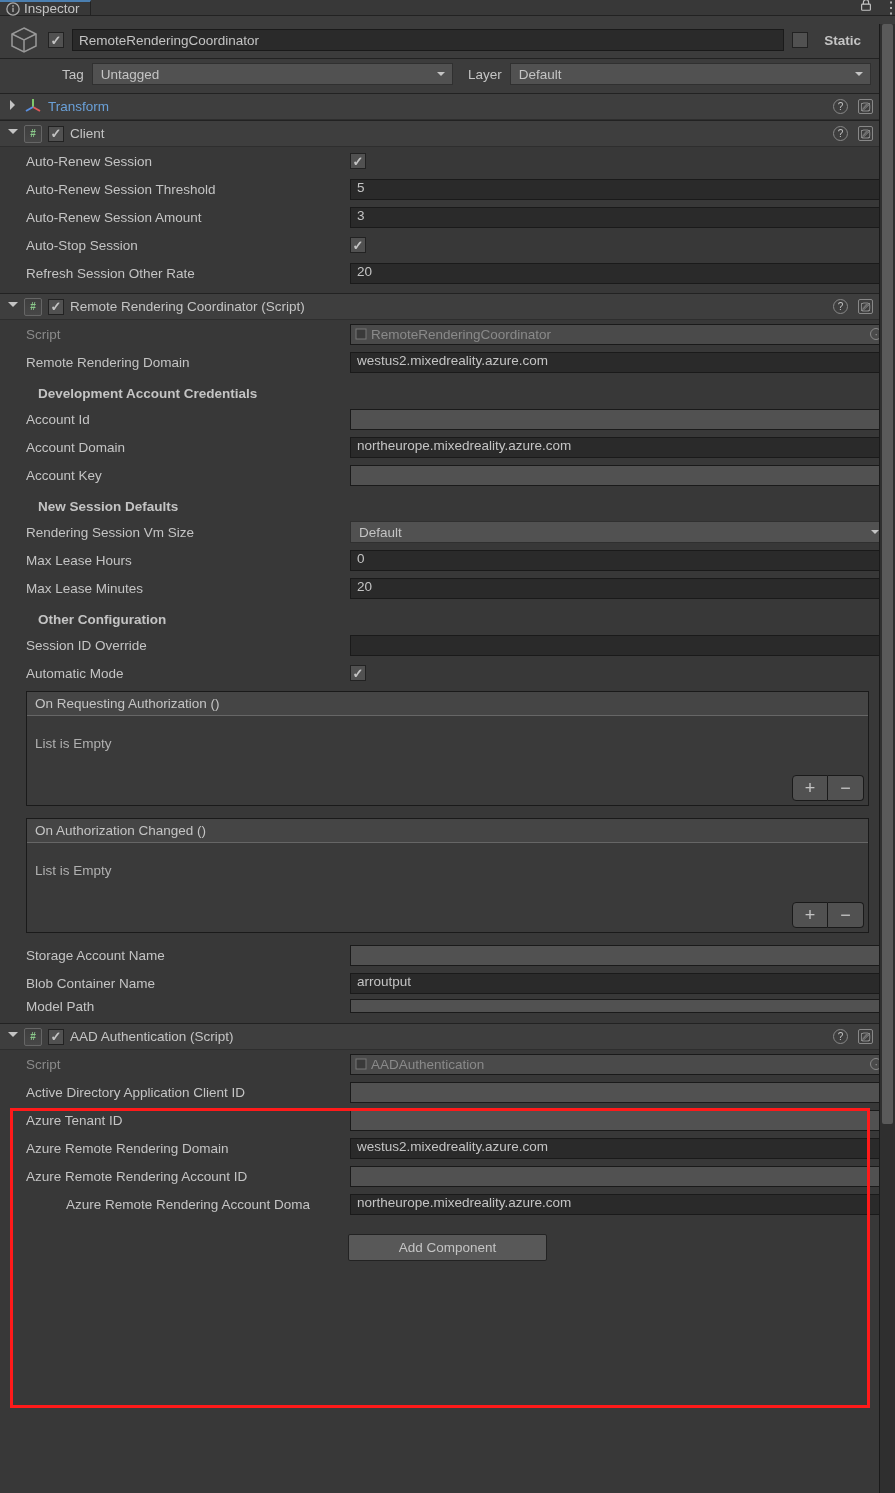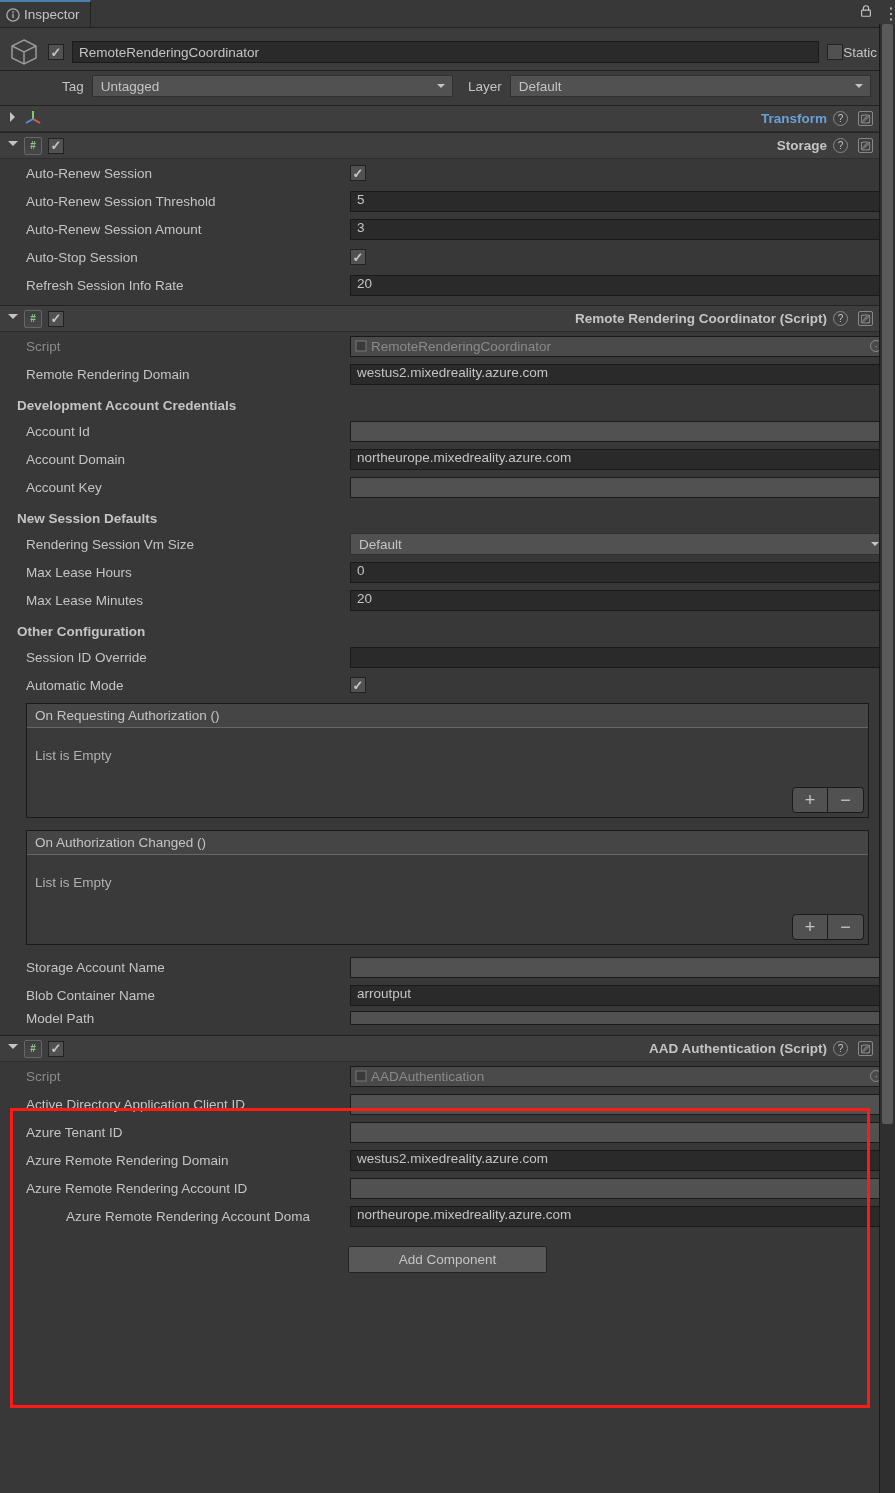--- a/index.html
+++ b/index.html
@@ -9,21 +9,21 @@
     font-size: 13.5px;
     color: #c4c4c4;
     width: 895px;
     height: 1493px;
     overflow: hidden;
     position: relative;
   }
   .tab-bar {
     display: flex;
     align-items: center;
-    height: 28px;
+    height: 16px;
     background: #383838;
     border-bottom: 1px solid #222;
   }
   .tab {
     display: flex; align-items: center; gap: 4px;
     padding: 2px 10px 2px 6px;
     background: #383838;
     border-top: 2px solid #4b7fb0;
     border-right: 1px solid #222;
     height: 100%;
@@ -40,21 +40,21 @@
   .cube-icon { width:32px; height:32px; flex:0 0 32px; }
   .checkbox {
     width:16px; height:16px; border:1px solid #222; background:#515151;
     display:inline-flex; align-items:center; justify-content:center; cursor:pointer;
   }
   .checkbox.checked::after { content:"✓"; font-size:13px; color:#c4c4c4; font-weight:bold; }
   .name-field {
     flex:1; background:#2a2a2a; border:1px solid #1a1a1a; height:22px;
     padding:0 6px; color:#c4c4c4; display:flex; align-items:center;
   }
-  .static-group { display:flex; align-items:center; gap:0; }
+  .static-group { display:flex; align-items:center; gap:16px;font-weight:bold; }
   .tag-row { display:flex; align-items:center; padding:4px 8px 8px 62px; gap:8px; background:#3c3c3c; }
   .dropdown {
     background:#515151; border:1px solid #303030; height:22px; display:flex;
     align-items:center; padding:0 20px 0 8px; position:relative; color:#c4c4c4;
   }
   .dropdown::after {
     content:""; position:absolute; right:7px; top:50%; margin-top:-2px;
     border:4px solid transparent; border-top-color:#c4c4c4;
   }
 
@@ -69,21 +69,21 @@
   }
   .foldout.closed::before {
     content:""; position:absolute; left:2px; top:-2px;
     border:5px solid transparent; border-left-color:#c4c4c4;
   }
   .script-badge {
     width:18px; height:18px; background:#3a3a3a; border:1px solid #666;
     display:inline-flex; align-items:center; justify-content:center; border-radius:2px;
   }
   .script-badge.cs { background:linear-gradient(#3e3e3e,#474747); }
-  .comp-title { font-weight:700; flex:1;text-align:right; }
+  .comp-title { font-weight:400; flex:1; }
   .comp-title.blue { color:#6aa0d8; }
   .comp-icons { display:flex; gap:10px; align-items:center; }
   .help-icon, .preset-icon {
     width:15px; height:15px; border:1px solid #888; border-radius:50%;
     display:inline-flex; align-items:center; justify-content:center; font-size:10px; cursor:pointer;
   }
   .preset-icon { border-radius:2px; font-size:12px; }
 
   .prop-row { display:flex; align-items:center; height:28px; padding:0 8px 0 26px; }
   .prop-label { width:324px; flex:0 0 324px; }
@@ -97,21 +97,21 @@
     width:100%; height:21px; background:#4a4a4a; border:1px solid #1a1a1a;
     display:flex; align-items:center; padding:0 4px; gap:4px; color:#8a8a8a; position:relative;
   }
   .obj-field .mini-icon { width:12px; height:12px; }
   .obj-field .picker {
     position:absolute; right:4px; width:12px; height:12px;
     border:1px solid #888; border-radius:50%;
   }
   .obj-field .picker::after { content:"·"; position:absolute; left:3px; top:-3px; color:#888; }
 
-  .section-heading { padding:10px 8px 4px 17px; font-weight:700; color:#c4c4c4; }
+  .section-heading { padding:10px 8px 4px 38px; font-weight:700; color:#c4c4c4; }
 
   .event-box {
     margin:4px 26px 0 26px; border:1px solid #1a1a1a; background:#701a75;
   }
   .event-header { padding:4px 8px; border-bottom:1px solid #666; background:#454545; }
   .event-body { padding:20px 8px; background:#3a3a3a; color:#b0b0b0; }
   .event-footer { display:flex; justify-content:flex-end; padding:4px; gap:0; background:#3a3a3a; }
   .pm-btn {
     width:36px; height:26px; background:#515151; border:1px solid #1a1a1a;
     display:inline-flex; align-items:center; justify-content:center; font-size:18px; cursor:pointer;
@@ -199,21 +199,21 @@
     <span class="vdots"></span>
   </div>
 </div>
 
 <div class="component-header">
   <span class="foldout open"></span>
   <span class="script-badge cs">
       <span style="color:#8bc98b;font-size:10px;font-weight:bold;">#</span>
     </span>
   <span class="checkbox checked"></span>
-  <span class="comp-title">Storage</span>
+  <span class="comp-title">Client</span>
   <div class="comp-icons">
     <span class="help-icon">?</span>
     <span class="preset-icon">⎚</span>
     <span class="vdots"></span>
   </div>
 </div>
 <div class="prop-row">
     <span class="prop-label">Auto-Renew Session</span>
     <div class="prop-value">
       <span class="checkbox checked"></span>
@@ -231,21 +231,21 @@
       <div class="text-input"><span>3</span></div>
     </div>
   </div>
 <div class="prop-row">
     <span class="prop-label">Auto-Stop Session</span>
     <div class="prop-value">
       <span class="checkbox checked"></span>
     </div>
   </div>
 <div class="prop-row">
-    <span class="prop-label">Refresh Session Info Rate</span>
+    <span class="prop-label">Refresh Session Other Rate</span>
     <div class="prop-value">
       <div class="text-input"><span>20</span></div>
     </div>
   </div>
 
 <div class="component-header" style="margin-top:6px;">
   <span class="foldout open"></span>
   <span class="script-badge cs">
       <span style="color:#8bc98b;font-size:10px;font-weight:bold;">#</span>
     </span>

